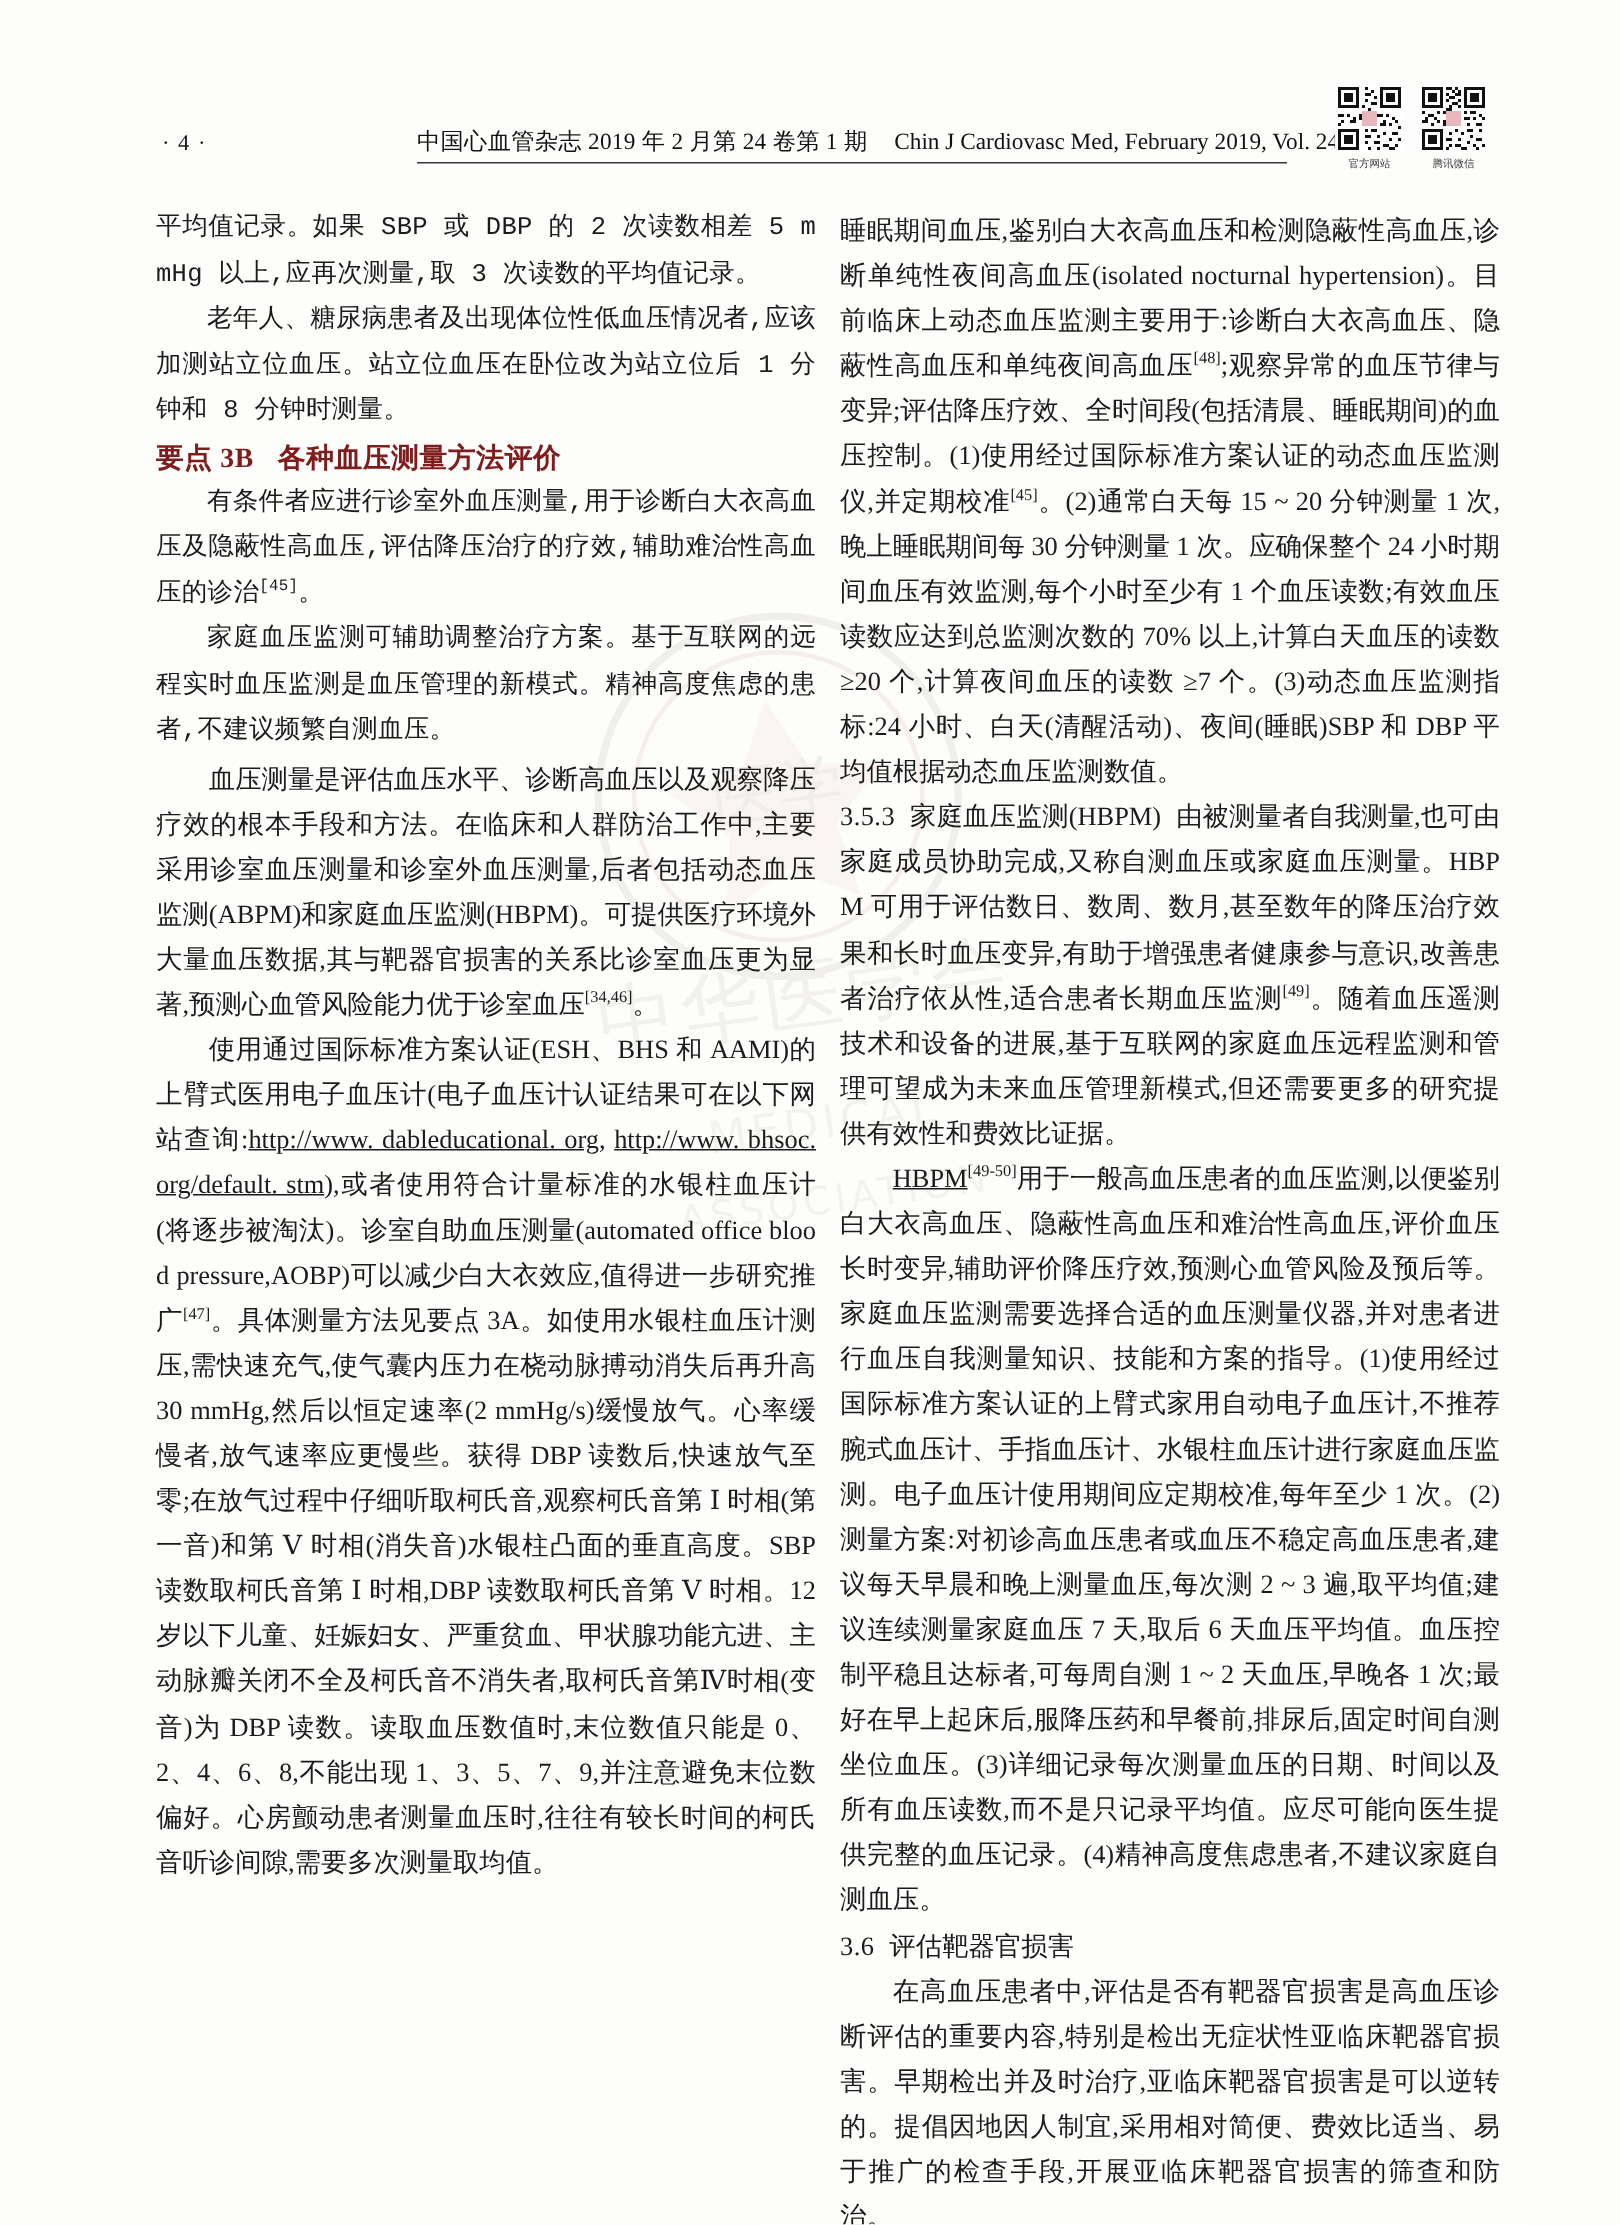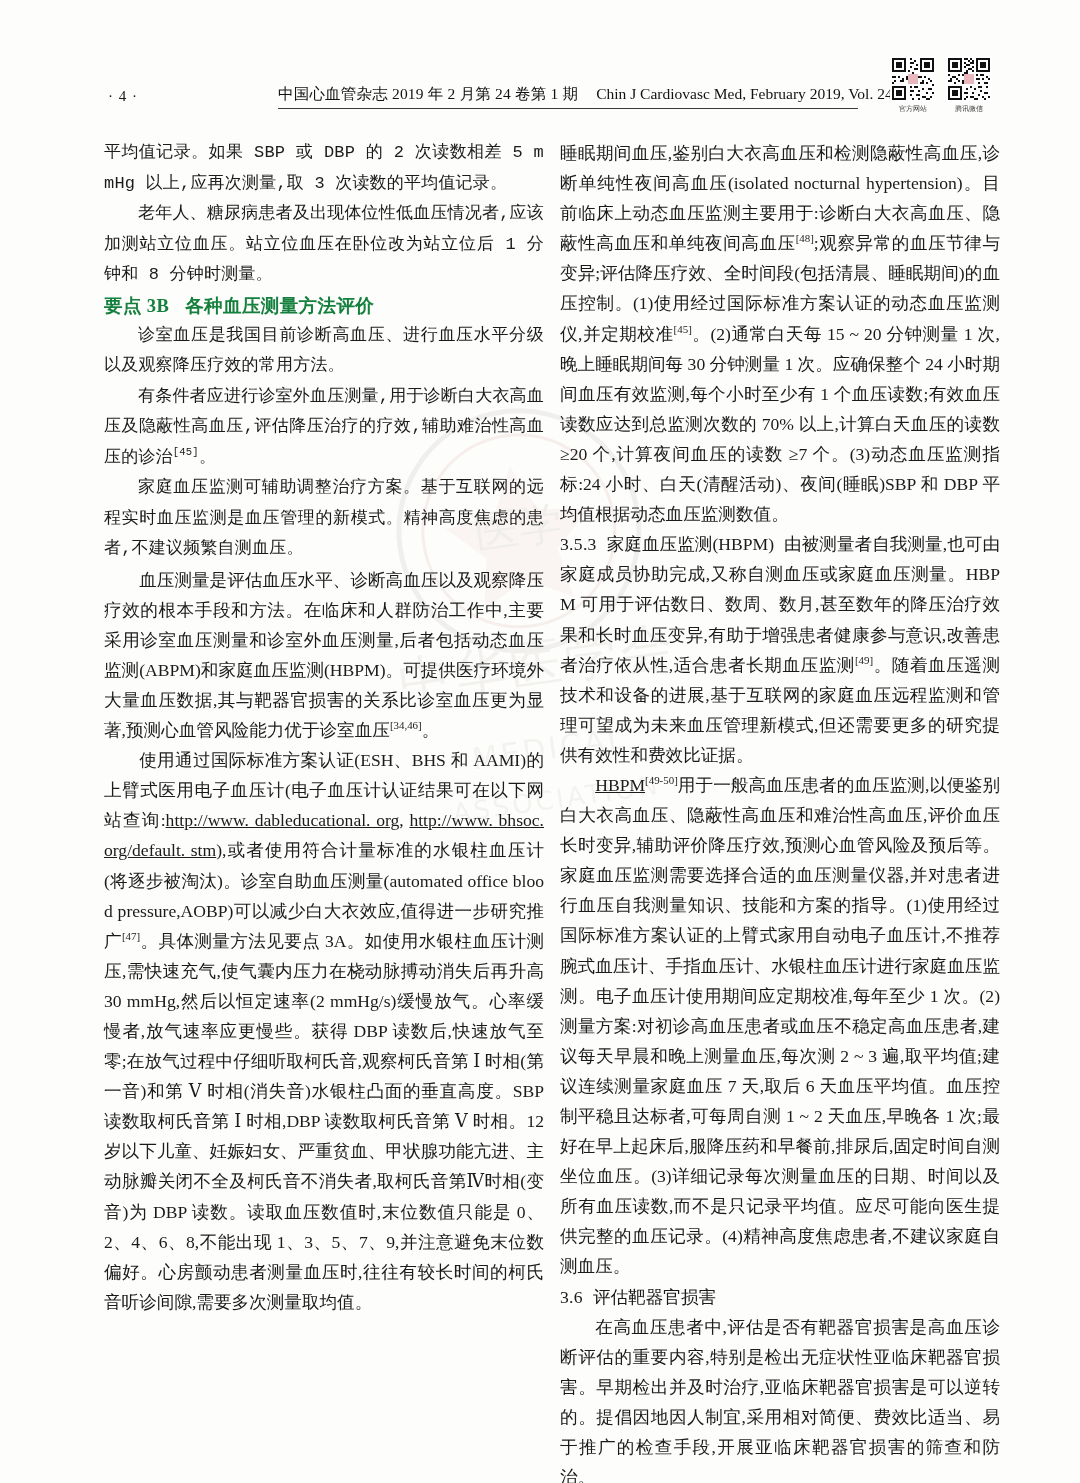--- a/index.html
+++ b/index.html
@@ -105,21 +105,21 @@
 
   p.para {
     margin: 0;
     text-indent: 2em;
     word-break: break-all;
   }
   p.noindent { text-indent: 0; }
   p.hang { text-indent: 0; }
 
   .heading-red {
-    color: #15803d;
+    color: #7f1d1d;
     font-weight: bold;
     font-size: 18.5px;
     line-height: 30.1px;
     margin: 0;
     text-indent: 0;
     letter-spacing: 0.4px;
   }
   .heading-red .gap { display: inline-block; width: 16px; }
 
   .secnum { letter-spacing: 0.3px; }
@@ -319,21 +319,20 @@
 
       <p class="para noindent scriptish">平均值记录。如果 SBP 或 DBP 的 2 次读数相差 5 mmHg 以上,应再次测量,取 3 次读数的平均值记录。</p>
 
       <p class="para scriptish">老年人、糖尿病患者及出现体位性低血压情况者,应该加测站立位血压。站立位血压在卧位改为站立位后 1 分钟和 8 分钟时测量。</p>
 
 
       <p class="heading-red">
         <span>要点 3B</span><span class="gap"></span><span>各种血压测量方法评价</span>
       </p>
 
-      <p class="para scriptish">诊室血压是我国目前诊断高血压、进行血压水平分级以及观察降压疗效的常用方法。</p>
 
       <p class="para scriptish">
         <span>有条件者应进行诊室外血压测量,用于诊断白大衣高血压及隐蔽性高血压,评估降压治疗的疗效,辅助难治性高血压的诊治</span><sup>[45]</sup><span>。</span>
       </p>
 
 
       <p class="para scriptish">家庭血压监测可辅助调整治疗方案。基于互联网的远程实时血压监测是血压管理的新模式。精神高度焦虑的患者,不建议频繁自测血压。</p>
 
       <p class="para">
         <span>血压测量是评估血压水平、诊断高血压以及观察降压疗效的根本手段和方法。在临床和人群防治工作中,主要采用诊室血压测量和诊室外血压测量,后者包括动态血压监测(ABPM)和家庭血压监测(HBPM)。可提供医疗环境外大量血压数据,其与靶器官损害的关系比诊室血压更为显著,预测心血管风险能力优于诊室血压</span><sup>[34,46]</sup><span>。</span>

